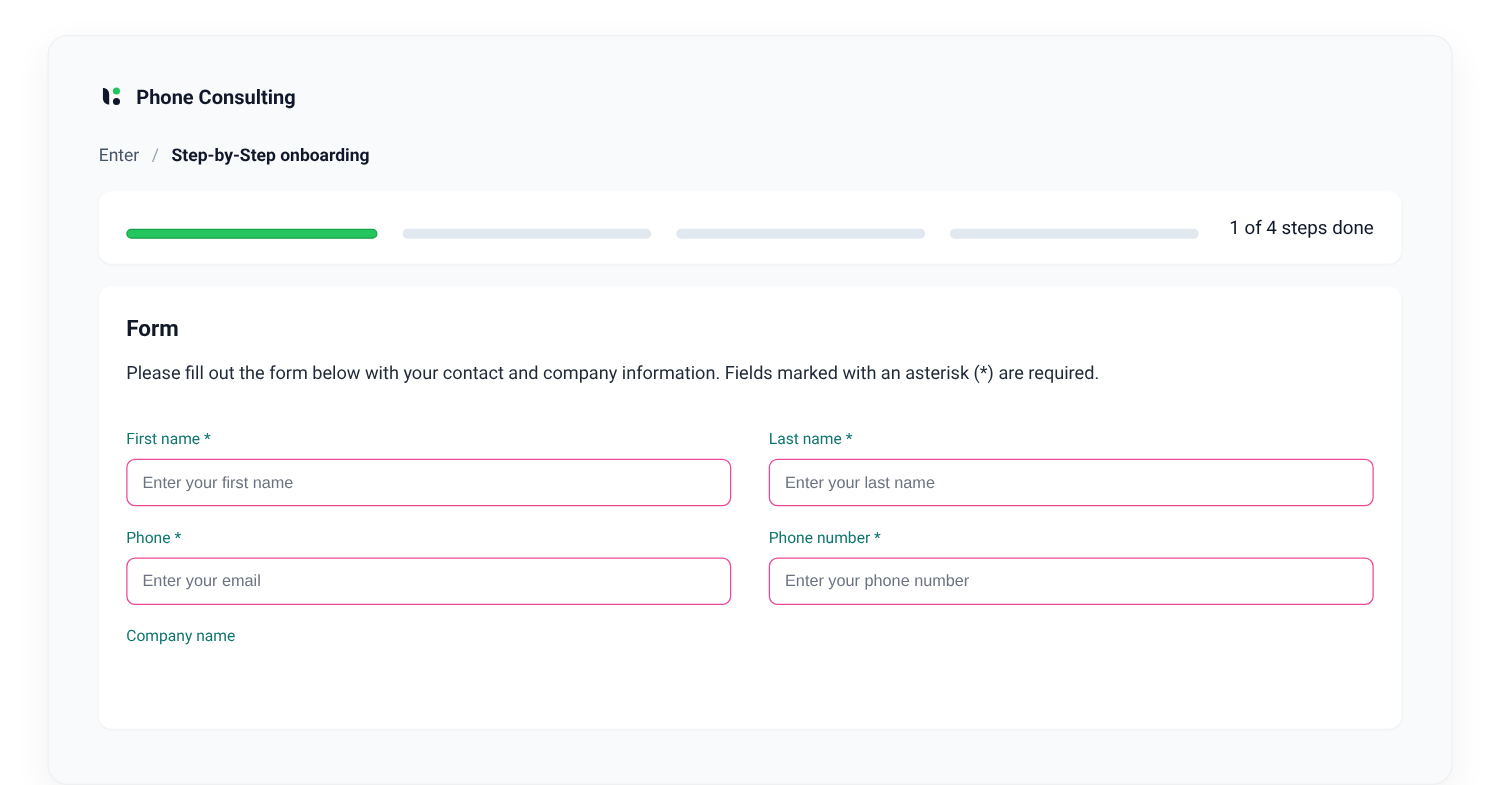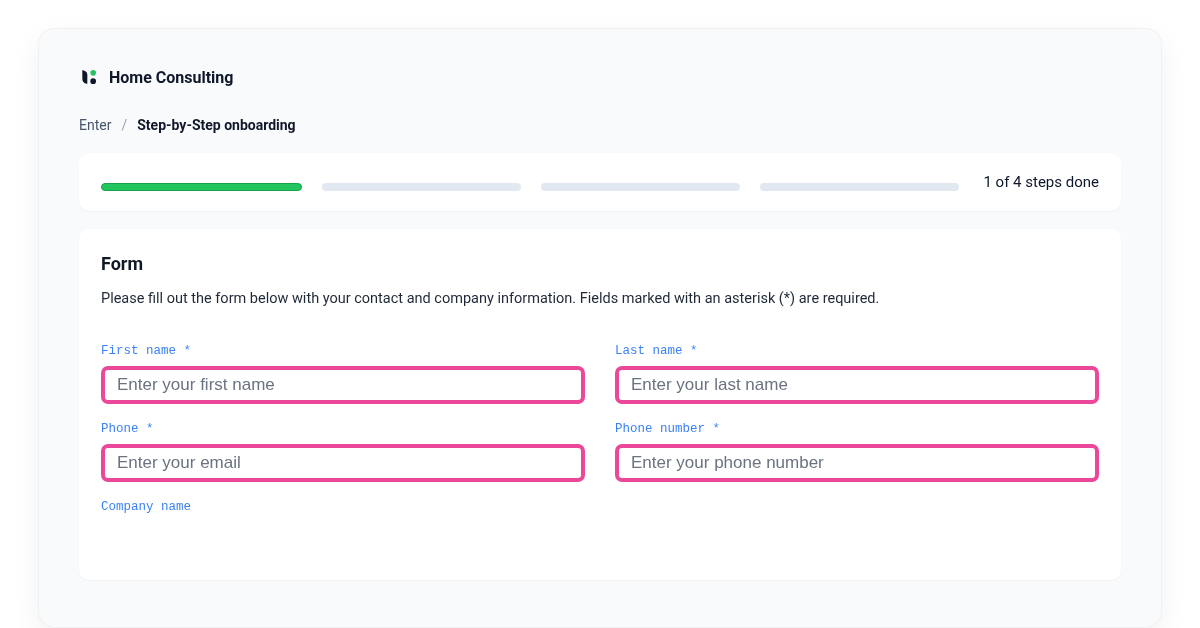--- a/index.html
+++ b/index.html
@@ -109,50 +109,49 @@
     gap: 30px;
     margin-bottom: 18px;
   }
   .field {
     flex: 1;
     display: flex;
     flex-direction: column;
   }
   .field-label {
     font-size: 12.5px;
-    color: #3b82f6;
+    color: #0f766e;
     margin-bottom: 8px;
-    font-family: Liberation Mono, monospace;
   }
   .field-input {
     height: 38px;
-    border: 4px solid #ec4899;
+    border: 1px solid #ec4899;
     border-radius: 7px;
     padding: 0 12px;
-    font-size: 17px;
+    font-size: 13px;
     color: #111827;
     background: #fff;
     outline: none;
   }
   .field-input::placeholder {
     color: #6b7280;
   }
 </style>
 </head>
 <body>
 
 <div class="shell">
 
   <div class="brand-row">
     <svg class="logo" viewBox="0 0 24 24">
       <path d="M4 4 C4 4 10 4 10 10 L10 20 C10 20 4 20 4 14 Z" fill="#0f172a"></path>
       <circle cx="17" cy="7" r="3.4" fill="#22c55e"></circle>
       <circle cx="17" cy="17" r="3.4" fill="#0f172a"></circle>
     </svg>
-    <div class="brand-name">Home Consulting</div>
+    <div class="brand-name">Phone Consulting</div>
   </div>
 
   <div class="breadcrumb">
     <a href="#" class="home">Enter</a>
     <span class="sep">/</span>
     <span class="current">Step-by-Step onboarding</span>
   </div>
 
   <div class="card progress-card">
     <div class="bars">

